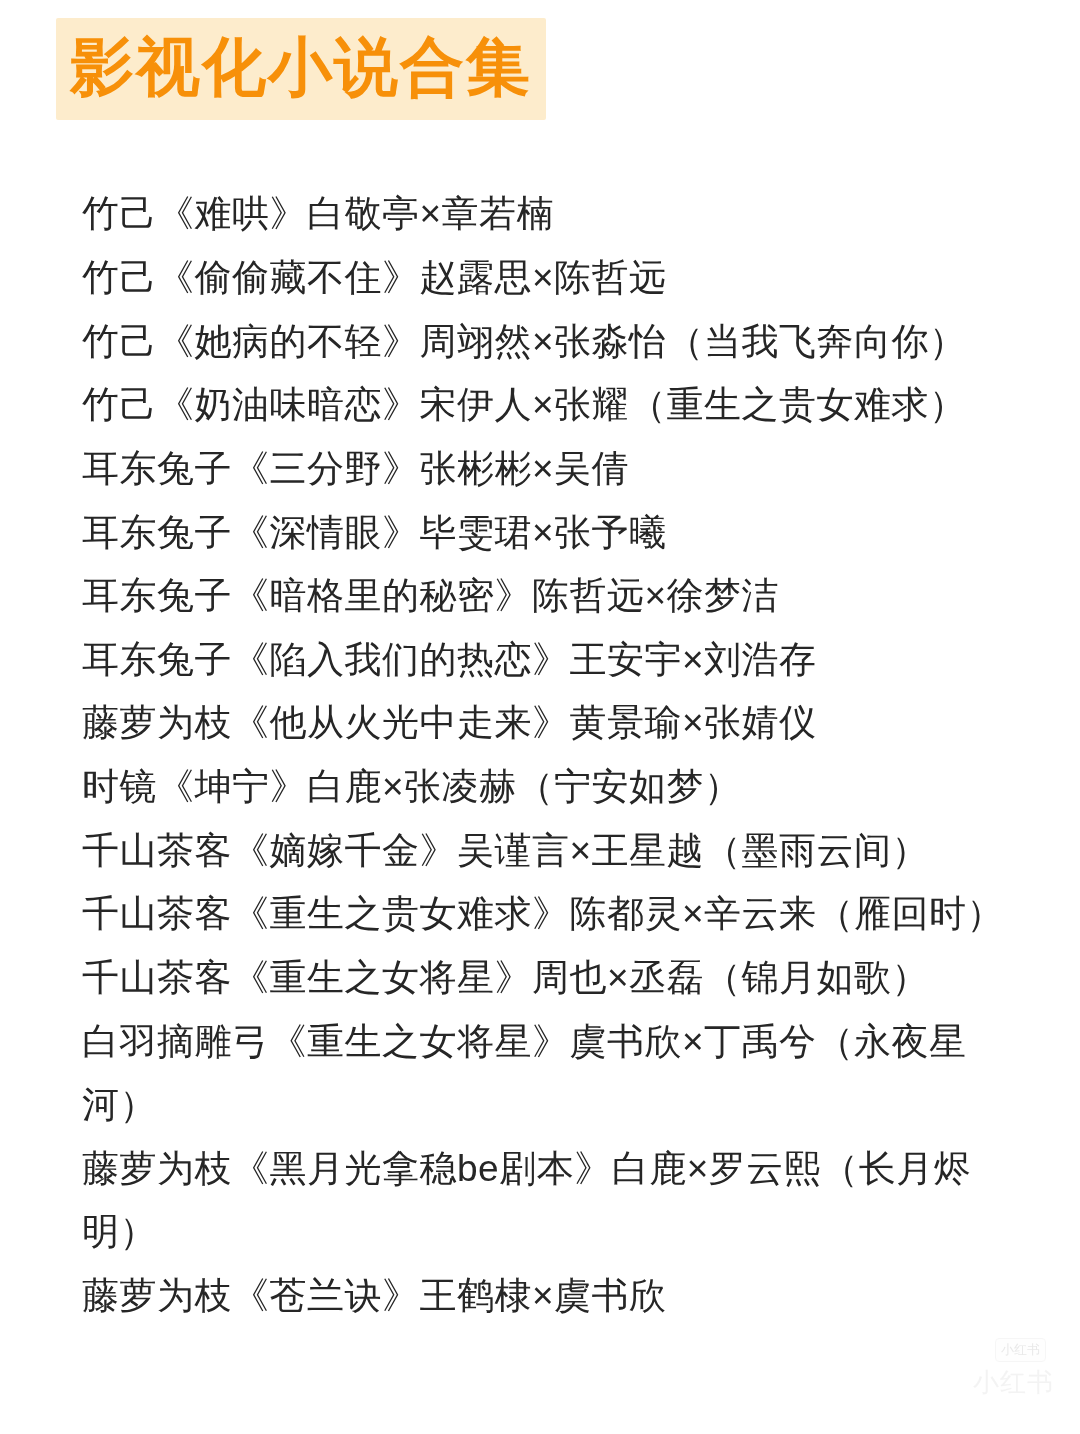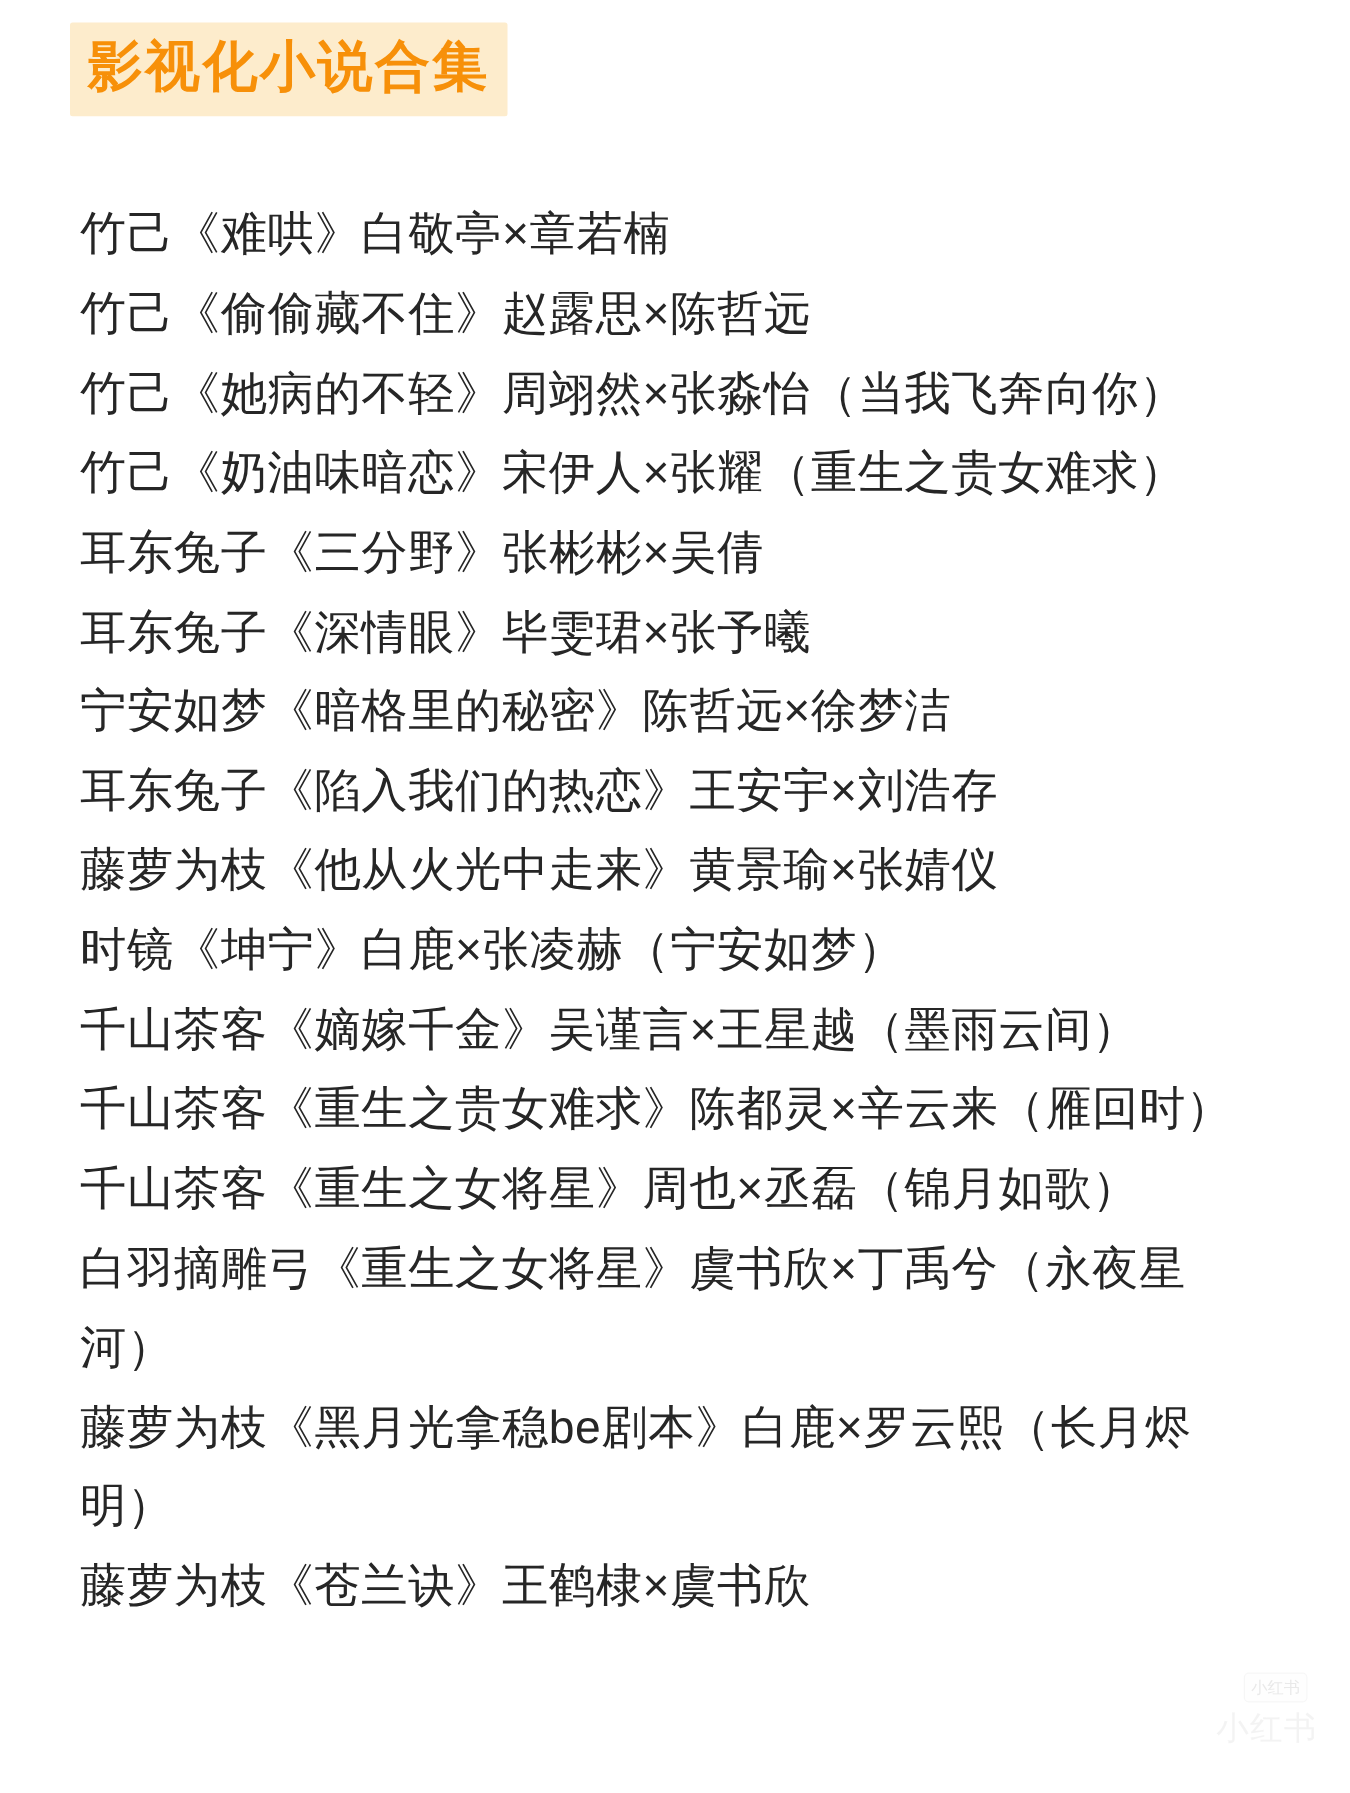--- a/index.html
+++ b/index.html
@@ -23,29 +23,30 @@
     padding: 0;
   }
   .title-wrap {
     padding: 18px 0 0 56px;
   }
   .title {
     display: inline-block;
     background: #fdeccc;
     color: #f79009;
     font-weight: bold;
-    font-size: 44px;
+    font-size: 64px;
     line-height: 1.35;
     letter-spacing: 2px;
     padding: 6px 14px 10px 14px;
     border-radius: 2px;
   }
   .list {
     margin-top: 62px;
     padding: 0 62px 0 64px;
+    margin-left: 18px;
   }
   .line {
     font-size: 37px;
     line-height: 1.72;
     color: #262626;
     letter-spacing: 0.5px;
     word-break: break-word;
   }
   .watermark {
     position: absolute;
@@ -85,21 +86,21 @@
     <span class="title">影视化小说合集</span>
   </div>
 
   <div class="list">
     <div class="line">竹己《难哄》白敬亭×章若楠</div>
     <div class="line">竹己《偷偷藏不住》赵露思×陈哲远</div>
     <div class="line">竹己《她病的不轻》周翊然×张淼怡（当我飞奔向你）</div>
     <div class="line">竹己《奶油味暗恋》宋伊人×张耀（重生之贵女难求）</div>
     <div class="line">耳东兔子《三分野》张彬彬×吴倩</div>
     <div class="line">耳东兔子《深情眼》毕雯珺×张予曦</div>
-    <div class="line">宁安如梦《暗格里的秘密》陈哲远×徐梦洁</div>
+    <div class="line">耳东兔子《暗格里的秘密》陈哲远×徐梦洁</div>
     <div class="line">耳东兔子《陷入我们的热恋》王安宇×刘浩存</div>
     <div class="line">藤萝为枝《他从火光中走来》黄景瑜×张婧仪</div>
     <div class="line">时镜《坤宁》白鹿×张凌赫（宁安如梦）</div>
     <div class="line">千山茶客《嫡嫁千金》吴谨言×王星越（墨雨云间）</div>
     <div class="line">千山茶客《重生之贵女难求》陈都灵×辛云来（雁回时）</div>
     <div class="line">千山茶客《重生之女将星》周也×丞磊（锦月如歌）</div>
     <div class="line">白羽摘雕弓《重生之女将星》虞书欣×丁禹兮（永夜星河）</div>
     <div class="line">藤萝为枝《黑月光拿稳be剧本》白鹿×罗云熙（长月烬明）</div>
     <div class="line">藤萝为枝《苍兰诀》王鹤棣×虞书欣</div>
   </div>

